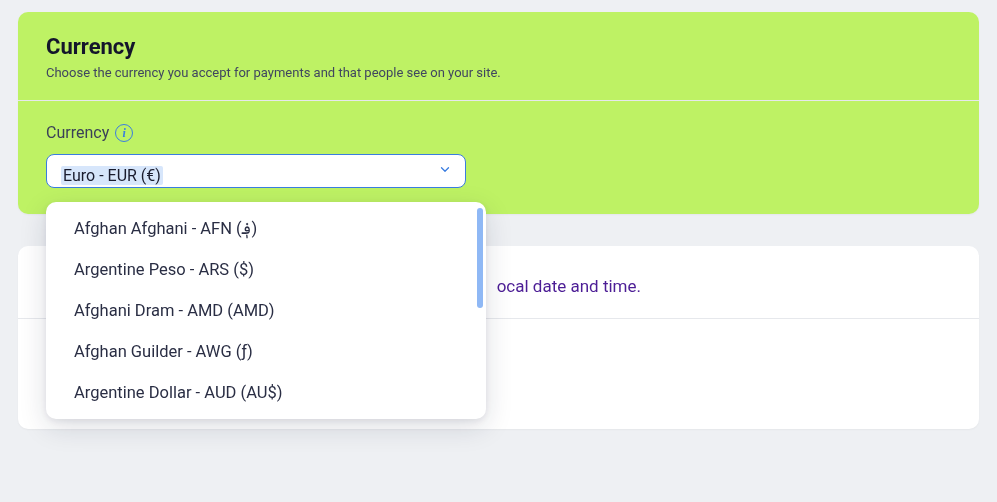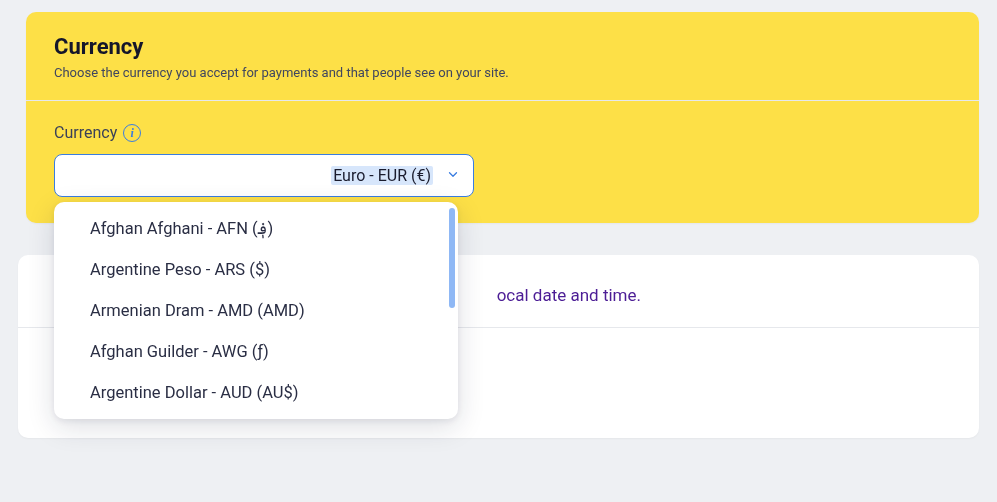--- a/index.html
+++ b/index.html
@@ -10,27 +10,26 @@
     body {
       font-family: -apple-system, BlinkMacSystemFont, "Segoe UI", Roboto, Helvetica, Arial, sans-serif;
       background: #eef0f3;
       width: 997px;
       height: 502px;
       padding: 12px 18px;
       color: #1a1c2e;
       overflow: hidden;
     }
     .card {
-      background: #fde047;
+      background: #bef264;
       border-radius: 10px;
       box-shadow: 0 1px 2px rgba(0,0,0,0.04);
       margin-bottom: 28px;
       overflow: visible;
       position: relative;
-      margin-left: 8px;
     }
     .card-header {
       padding: 22px 28px 20px 28px;
       border-bottom: 1px solid #e6e8ec;
     }
     .card-title {
       font-size: 22px;
       font-weight: 700;
       margin-bottom: 6px;
       color: #14162b;
@@ -70,50 +69,50 @@
       line-height: 1;
     }
     .select-wrapper {
       position: relative;
       width: 420px;
     }
     .select-input {
       width: 100%;
       border: 1px solid #3a7de0;
       border-radius: 8px;
-      padding: 11px 40px 11px 14px;
+      padding: 11px 40px 2px 14px;
       font-size: 16px;
       color: #1a1c2e;
       background: #fff;
       display: flex;
       align-items: center;
-      justify-content: flex-end;
+      justify-content: flex-start;
       cursor: pointer;
     }
     .select-value {
       background: #d7e6fb;
       border-radius: 2px;
       padding: 0 2px;
     }
     .chevron {
       position: absolute;
       right: 14px;
       top: 50%;
       transform: translateY(-50%);
       pointer-events: none;
     }
     .dropdown {
       position: absolute;
       top: 48px;
       left: 0;
-      width: 404px;
+      width: 440px;
       background: #fff;
       border-radius: 10px;
       box-shadow: 0 8px 28px rgba(20,30,60,0.14), 0 2px 6px rgba(20,30,60,0.08);
-      padding: 6px 6px 6px 16px;
+      padding: 6px 6px 6px 8px;
       z-index: 10;
     }
     .dropdown-inner {
       max-height: 278px;
       overflow: hidden;
       position: relative;
       padding-right: 6px;
     }
     .dropdown-item {
       padding: 11px 20px;
@@ -174,21 +173,21 @@
         <span class="chevron">
           <svg width="14" height="14" viewBox="0 0 24 24" fill="none" stroke="#3a7de0" stroke-width="2.2" stroke-linecap="round" stroke-linejoin="round">
               <polyline points="6 9 12 15 18 9"></polyline>
             </svg>
         </span>
       </div>
       <div class="dropdown">
         <div class="dropdown-inner">
           <div class="dropdown-item">Afghan Afghani - AFN (؋)</div>
           <div class="dropdown-item">Argentine Peso - ARS ($)</div>
-          <div class="dropdown-item">Armenian Dram - AMD (AMD)</div>
+          <div class="dropdown-item">Afghani Dram - AMD (AMD)</div>
           <div class="dropdown-item">Afghan Guilder - AWG (ƒ)</div>
           <div class="dropdown-item">Argentine Dollar - AUD (AU$)</div>
         </div>
         <div class="fake-scrollbar-track">
           <div class="fake-scrollbar-thumb"></div>
         </div>
       </div>
     </div>
   </div>
 </div>

